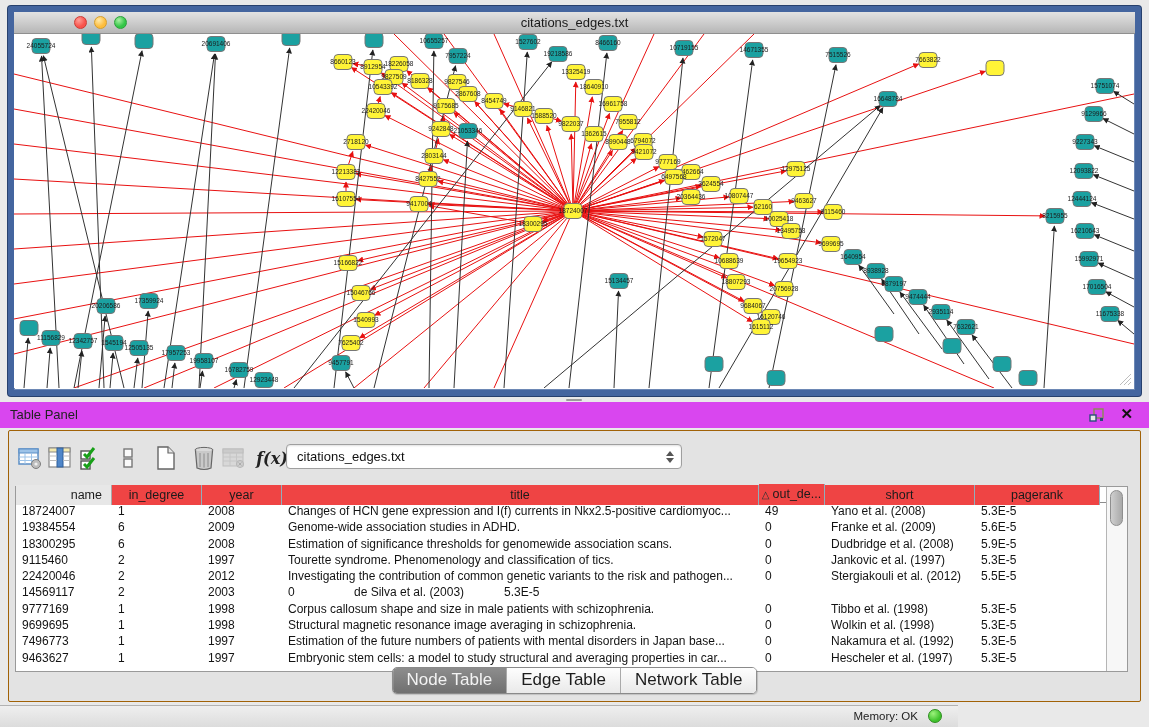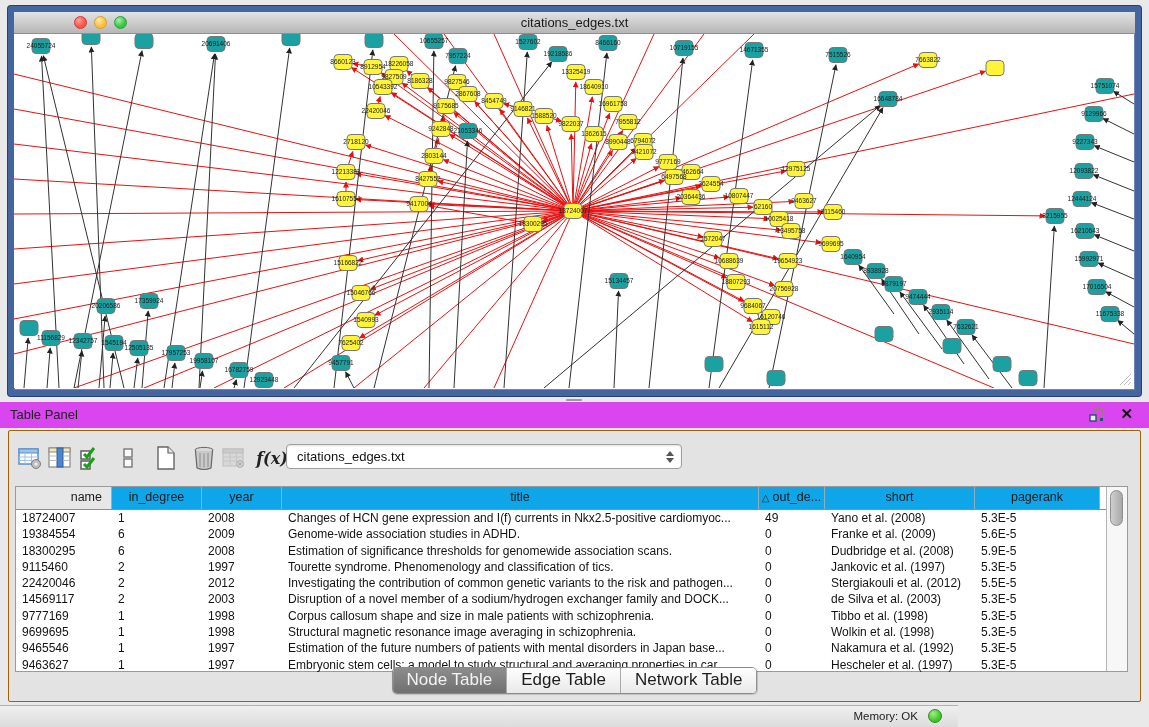--- a/index.html
+++ b/index.html
@@ -48,23 +48,23 @@
   #table-select .steppers { position:absolute; right:7px; top:4px; }
   #table-select .steppers i { display:block; width:0; height:0; border-left:4px solid transparent;
     border-right:4px solid transparent; margin:2px 0; }
   #table-select .up   { border-bottom:5px solid #555; }
   #table-select .down { border-top:5px solid #555; }
 
   
   #tbl { position:absolute; left:6px; top:55px; width:1113px; height:186px; background:#fff;
     border:1px solid #9a9a9a; display:flex; }
   #tbl-main { width:1090px; }
-  #tbl-head { display:flex; height:23px; border-bottom:1px solid #8d8d8d; }
+  #tbl-head { display:flex; height:16px; border-bottom:1px solid #8d8d8d;align-items:center; }
   .hcell { font-size:12.5px; color:#1b1b1b; text-align:center; line-height:20px;
-    border-right:1px solid #90aebc; background:#0ea5e9; overflow:hidden; white-space:nowrap; cursor:pointer; }
+    border-right:1px solid #90aebc; background:#ef4444; overflow:hidden; white-space:nowrap; cursor:pointer; }
   .hcell.gray { background:#e7e7e7; border-right:1px solid #a9a9a9; text-align:right; padding-right:9px; }
   .hcell .sort { font-size:10px; margin-right:3px; color:#233; }
   #tbl-rows { height:163px; overflow:hidden; }
   .trow { display:flex; height:16.3px; }
   .tcell { font-size:12px; color:#131313; line-height:16px; padding-left:6px;
     white-space:nowrap; overflow:hidden; }
   .c0{width:96px;} .c1{width:90px;} .c2{width:80px;} .c3{width:477px;} .c4{width:66px;} .c5{width:150px;} .c6{width:125px;}
   #tbl-scroll { width:21px; border-left:1px solid #b5b5b5; background:#f7f7f7; position:relative; }
   #tbl-thumb { position:absolute; left:3px; top:3px; width:13px; height:36px; border-radius:7px;
     background:linear-gradient(90deg,#cfcfcf,#a9a9a9); border:1px solid #8e8e8e; cursor:pointer; }
@@ -607,21 +607,20 @@
             <div class="tcell c2">2012</div>
             <div class="tcell c3">Investigating the contribution of common genetic variants to the risk and pathogen...</div>
             <div class="tcell c4">0</div>
             <div class="tcell c5">Stergiakouli et al. (2012)</div>
             <div class="tcell c6">5.5E-5</div>
           </div>
           <div class="trow">
             <div class="tcell c0">14569117</div>
             <div class="tcell c1">2</div>
             <div class="tcell c2">2003</div>
-            <div class="tcell c3">Disruption of a novel member of a sodium/hydrogen exchanger family and DOCK...</div>
             <div class="tcell c4">0</div>
             <div class="tcell c5">de Silva et al. (2003)</div>
             <div class="tcell c6">5.3E-5</div>
           </div>
           <div class="trow">
             <div class="tcell c0">9777169</div>
             <div class="tcell c1">1</div>
             <div class="tcell c2">1998</div>
             <div class="tcell c3">Corpus callosum shape and size in male patients with schizophrenia.</div>
             <div class="tcell c4">0</div>
@@ -631,21 +630,21 @@
           <div class="trow">
             <div class="tcell c0">9699695</div>
             <div class="tcell c1">1</div>
             <div class="tcell c2">1998</div>
             <div class="tcell c3">Structural magnetic resonance image averaging in schizophrenia.</div>
             <div class="tcell c4">0</div>
             <div class="tcell c5">Wolkin et al. (1998)</div>
             <div class="tcell c6">5.3E-5</div>
           </div>
           <div class="trow">
-            <div class="tcell c0">9465546</div>
+            <div class="tcell c0">7496773</div>
             <div class="tcell c1">1</div>
             <div class="tcell c2">1997</div>
             <div class="tcell c3">Estimation of the future numbers of patients with mental disorders in Japan base...</div>
             <div class="tcell c4">0</div>
             <div class="tcell c5">Nakamura et al. (1992)</div>
             <div class="tcell c6">5.3E-5</div>
           </div>
           <div class="trow">
             <div class="tcell c0">9463627</div>
             <div class="tcell c1">1</div>

